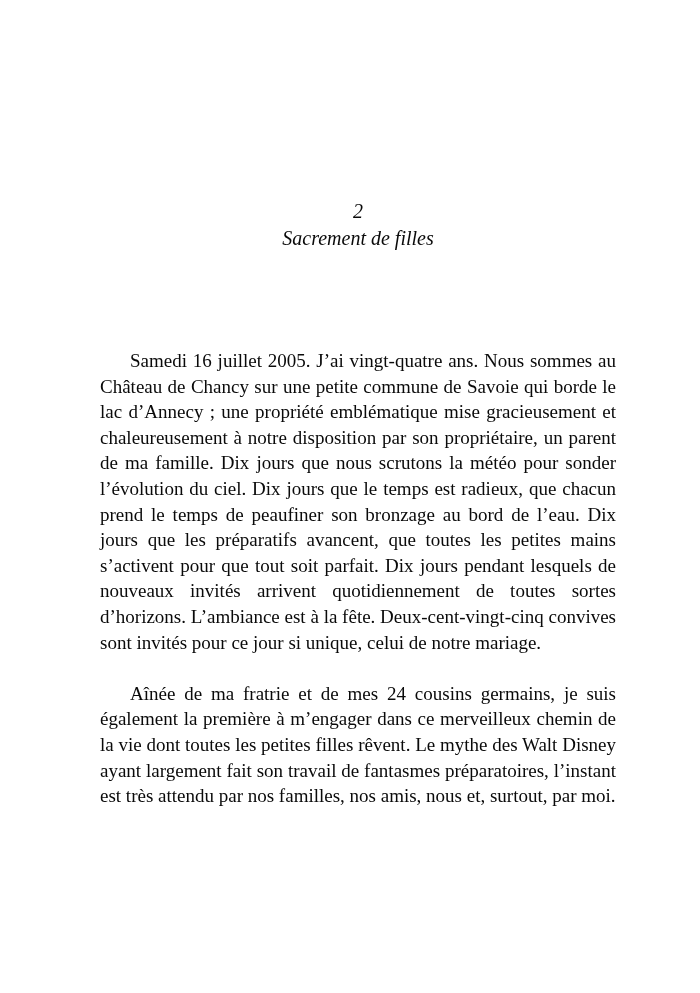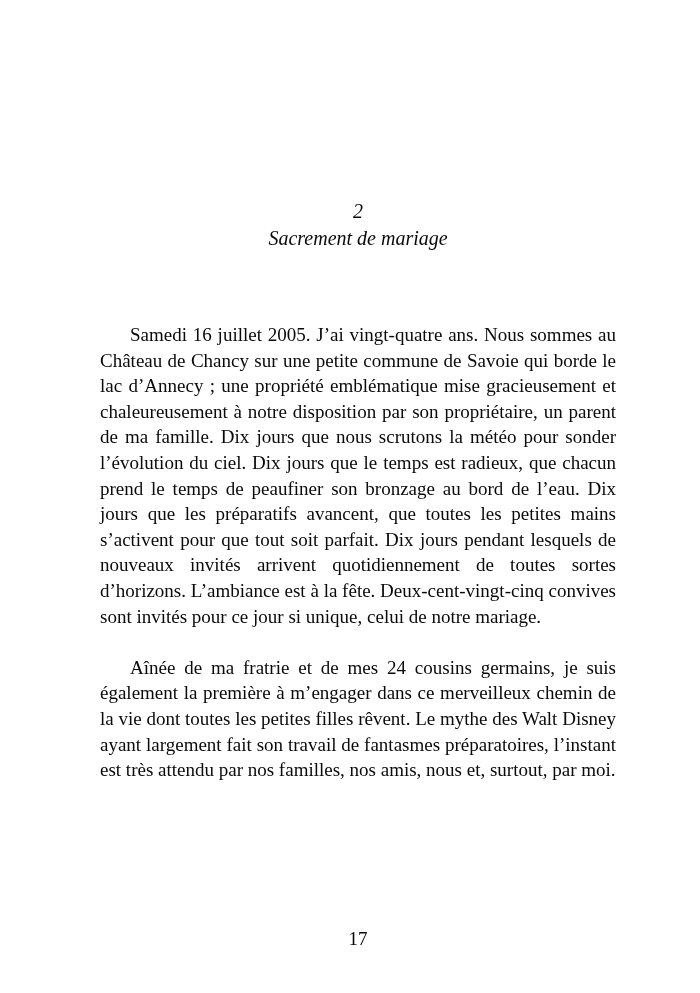--- a/index.html
+++ b/index.html
@@ -24,21 +24,21 @@
     font-size: 20px;
     line-height: 27px;
   }
   .chapter-number {
     font-style: italic;
   }
   .chapter-title {
     font-style: italic;
   }
   .body-text {
-    margin-top: 70px;
+    margin-top: 96px;
     font-size: 19px;
     line-height: 25.6px;
     text-align: justify;
     hyphens: none;
   }
   .body-text p {
     text-indent: 30px;
     margin: 0 0 25.6px 0;
   }
   .page-number {
@@ -49,22 +49,21 @@
     text-align: center;
     font-size: 19px;
   }
 </style>
 </head>
 <body>
 
 <div class="page">
   <div class="chapter-head">
     <div class="chapter-number">2</div>
-    <div class="chapter-title">Sacrement de mariage</div>
+    <div class="chapter-title">Sacrement de filles</div>
   </div>
 
   <div class="body-text">
     <p>Samedi 16 juillet 2005. J’ai vingt-quatre ans. Nous sommes au Château de Chancy sur une petite commune de Savoie qui borde le lac d’Annecy ; une propriété emblématique mise gracieusement et chaleureusement à notre disposition par son propriétaire, un parent de ma famille. Dix jours que nous scrutons la météo pour sonder l’évolution du ciel. Dix jours que le temps est radieux, que chacun prend le temps de peaufiner son bronzage au bord de l’eau. Dix jours que les préparatifs avancent, que toutes les petites mains s’activent pour que tout soit parfait. Dix jours pendant lesquels de nouveaux invités arrivent quotidiennement de toutes sortes d’horizons. L’ambiance est à la fête. Deux-cent-vingt-cinq convives sont invités pour ce jour si unique, celui de notre mariage.</p>
     <p>Aînée de ma fratrie et de mes 24 cousins germains, je suis également la première à m’engager dans ce merveilleux chemin de la vie dont toutes les petites filles rêvent. Le mythe des Walt Disney ayant largement fait son travail de fantasmes préparatoires, l’instant est très attendu par nos familles, nos amis, nous et, surtout, par moi.</p>
   </div>
 
-  <div class="page-number">17</div>
 </div>
 
 </body></html>

